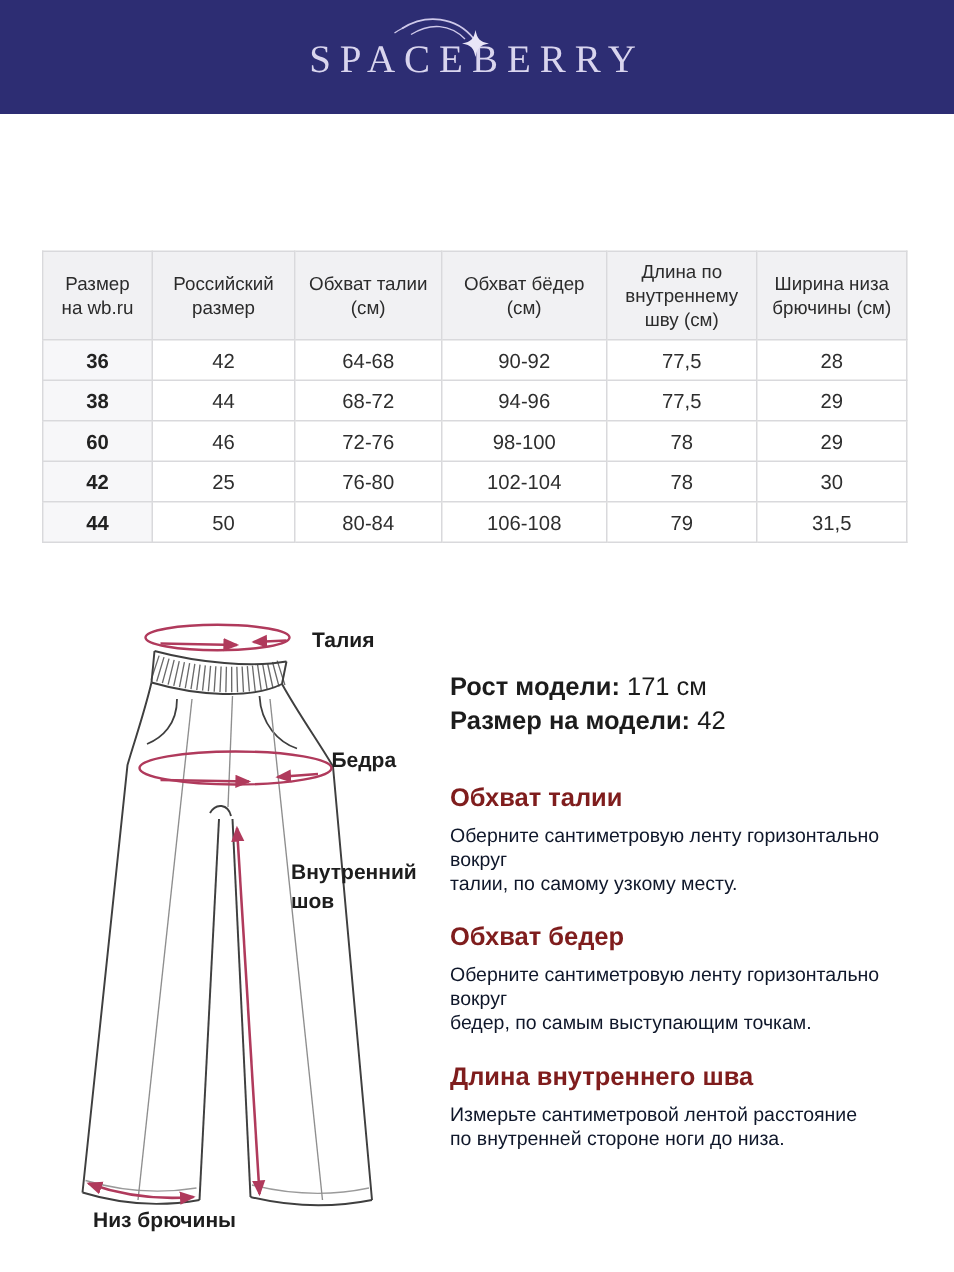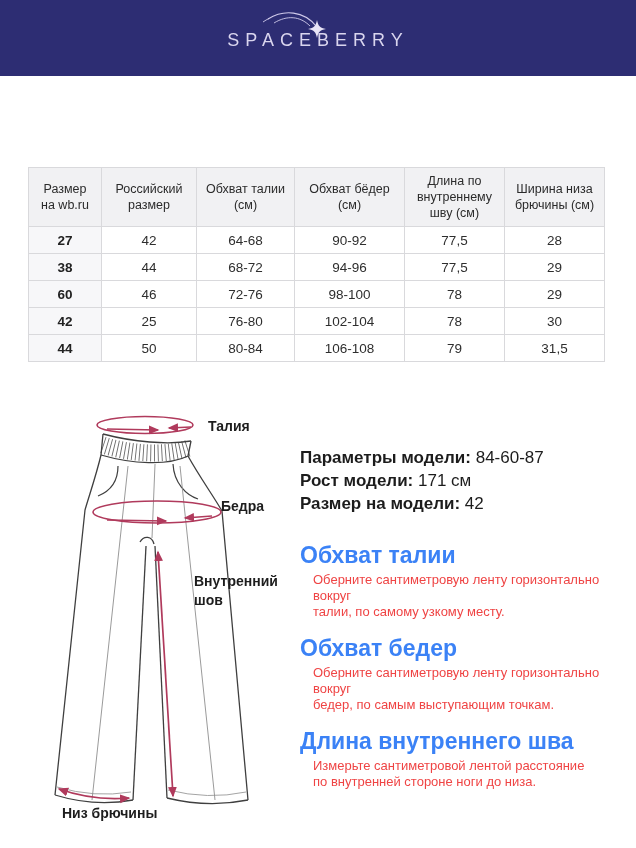--- a/index.html
+++ b/index.html
@@ -24,24 +24,24 @@
   .logo-wrap {
     position: absolute;
     left: 0; right: 0; top: 0; bottom: 0;
     display: flex;
     align-items: center;
     justify-content: center;
   }
   .logo-text {
     margin-top: 4px;
     color: #d9d5ee;
-    font-size: 18px;
+    font-size: 26px;
     font-weight: 400;
     letter-spacing: 6px;
-    font-family: Liberation Sans, sans-serif;
+    font-family: Liberation Serif, serif;
   }
   .comet {
     position: absolute;
     left: calc(50% - 58px);
     top: 6px;
     width: 84px; height: 34px;
   }
 
   
   .size-table {
@@ -115,32 +115,31 @@
     font-size: 17px;
     line-height: 23px;
     color: #1c1c1c;
   }
   .model-line .lbl { font-weight: 700; }
   .model-line .val { font-weight: 400; }
 
   .section { margin-top: 18px; }
   .section:first-of-type { margin-top: 30px; }
   .section-title {
-    font-size: 23px;
+    font-size: 17px;
     font-weight: 700;
-    color: #3b82f6;
+    color: #7f1d1d;
     line-height: 20px;
     margin-bottom: 7px;
   }
   .section-text {
     font-size: 13px;
     line-height: 16px;
-    color: #ef4444;
+    color: #0f172a;
     white-space: pre-line;
-    margin-left: 13px;
   }
 </style>
 </head>
 <body>
 
 <div class="page">
 
   <div class="header">
     <div class="logo-wrap">
       <span class="logo-text">SPACEBERRY</span>
@@ -167,21 +166,21 @@
         <th>Размер на wb.ru</th>
         <th>Российский размер</th>
         <th>Обхват талии (см)</th>
         <th>Обхват бёдер (см)</th>
         <th>Длина по внутреннему шву (см)</th>
         <th>Ширина низа брючины (см)</th>
       </tr>
     </thead>
     <tbody>
       <tr>
-        <td class="rowhead">27</td>
+        <td class="rowhead">36</td>
         <td>42</td>
         <td>64-68</td>
         <td>90-92</td>
         <td>77,5</td>
         <td>28</td>
       </tr>
       <tr>
         <td class="rowhead">38</td>
         <td>44</td>
         <td>68-72</td>
@@ -266,24 +265,20 @@
 
     <div class="diagram-label lbl-waist">Талия</div>
     <div class="diagram-label lbl-hips">Бедра</div>
     <div class="diagram-label lbl-inseam">Внутренний шов</div>
     <div class="diagram-label lbl-hem">Низ брючины</div>
   </div>
 
   <div class="info-col">
 
     <div class="model-info">
-      <div class="model-line">
-        <span class="lbl">Параметры модели:</span>
-        <span class="val">84-60-87</span>
-      </div>
       <div class="model-line">
         <span class="lbl">Рост модели:</span>
         <span class="val">171 см</span>
       </div>
       <div class="model-line">
         <span class="lbl">Размер на модели:</span>
         <span class="val">42</span>
       </div>
     </div>
 

